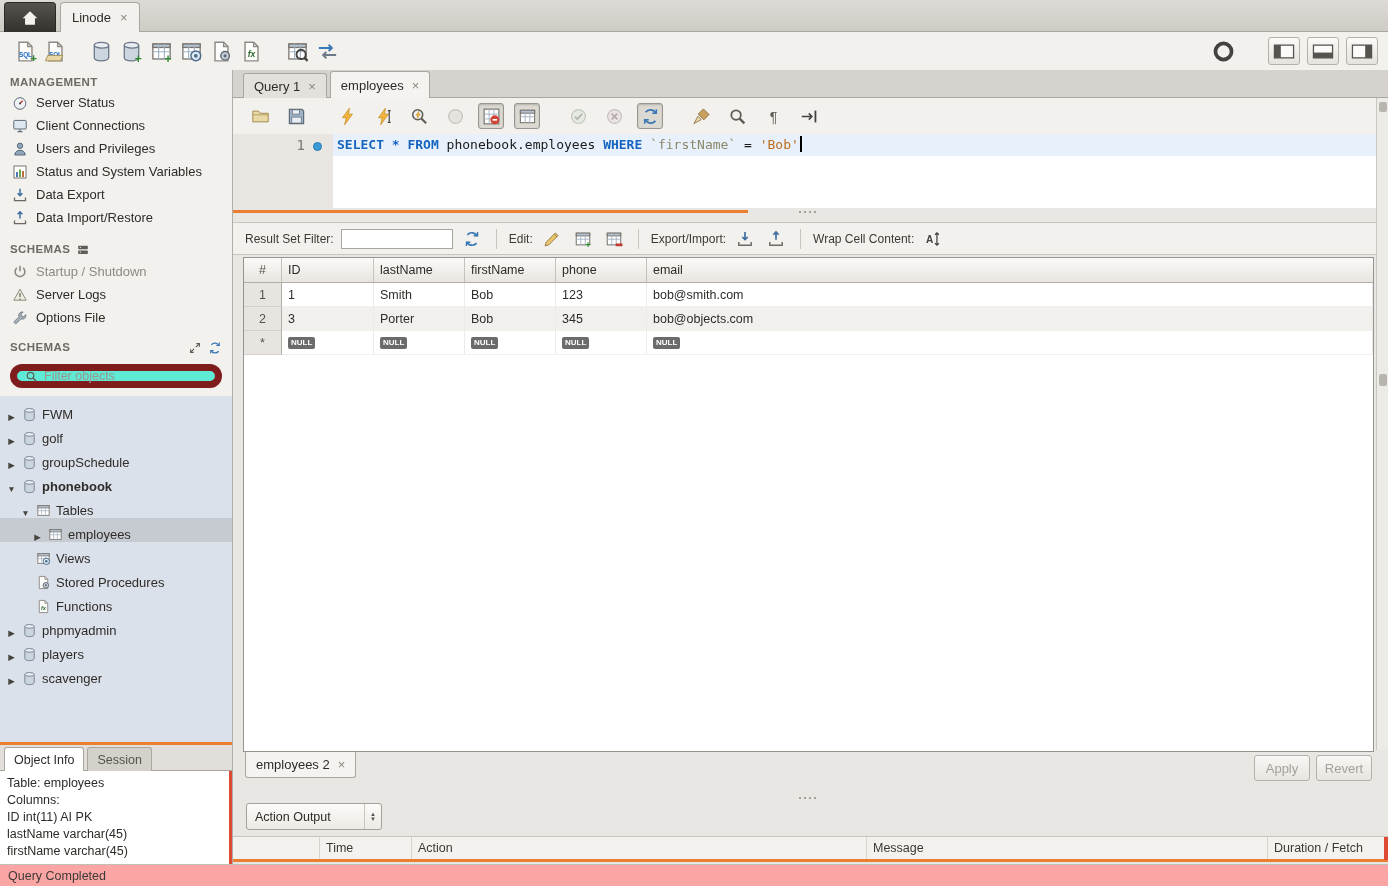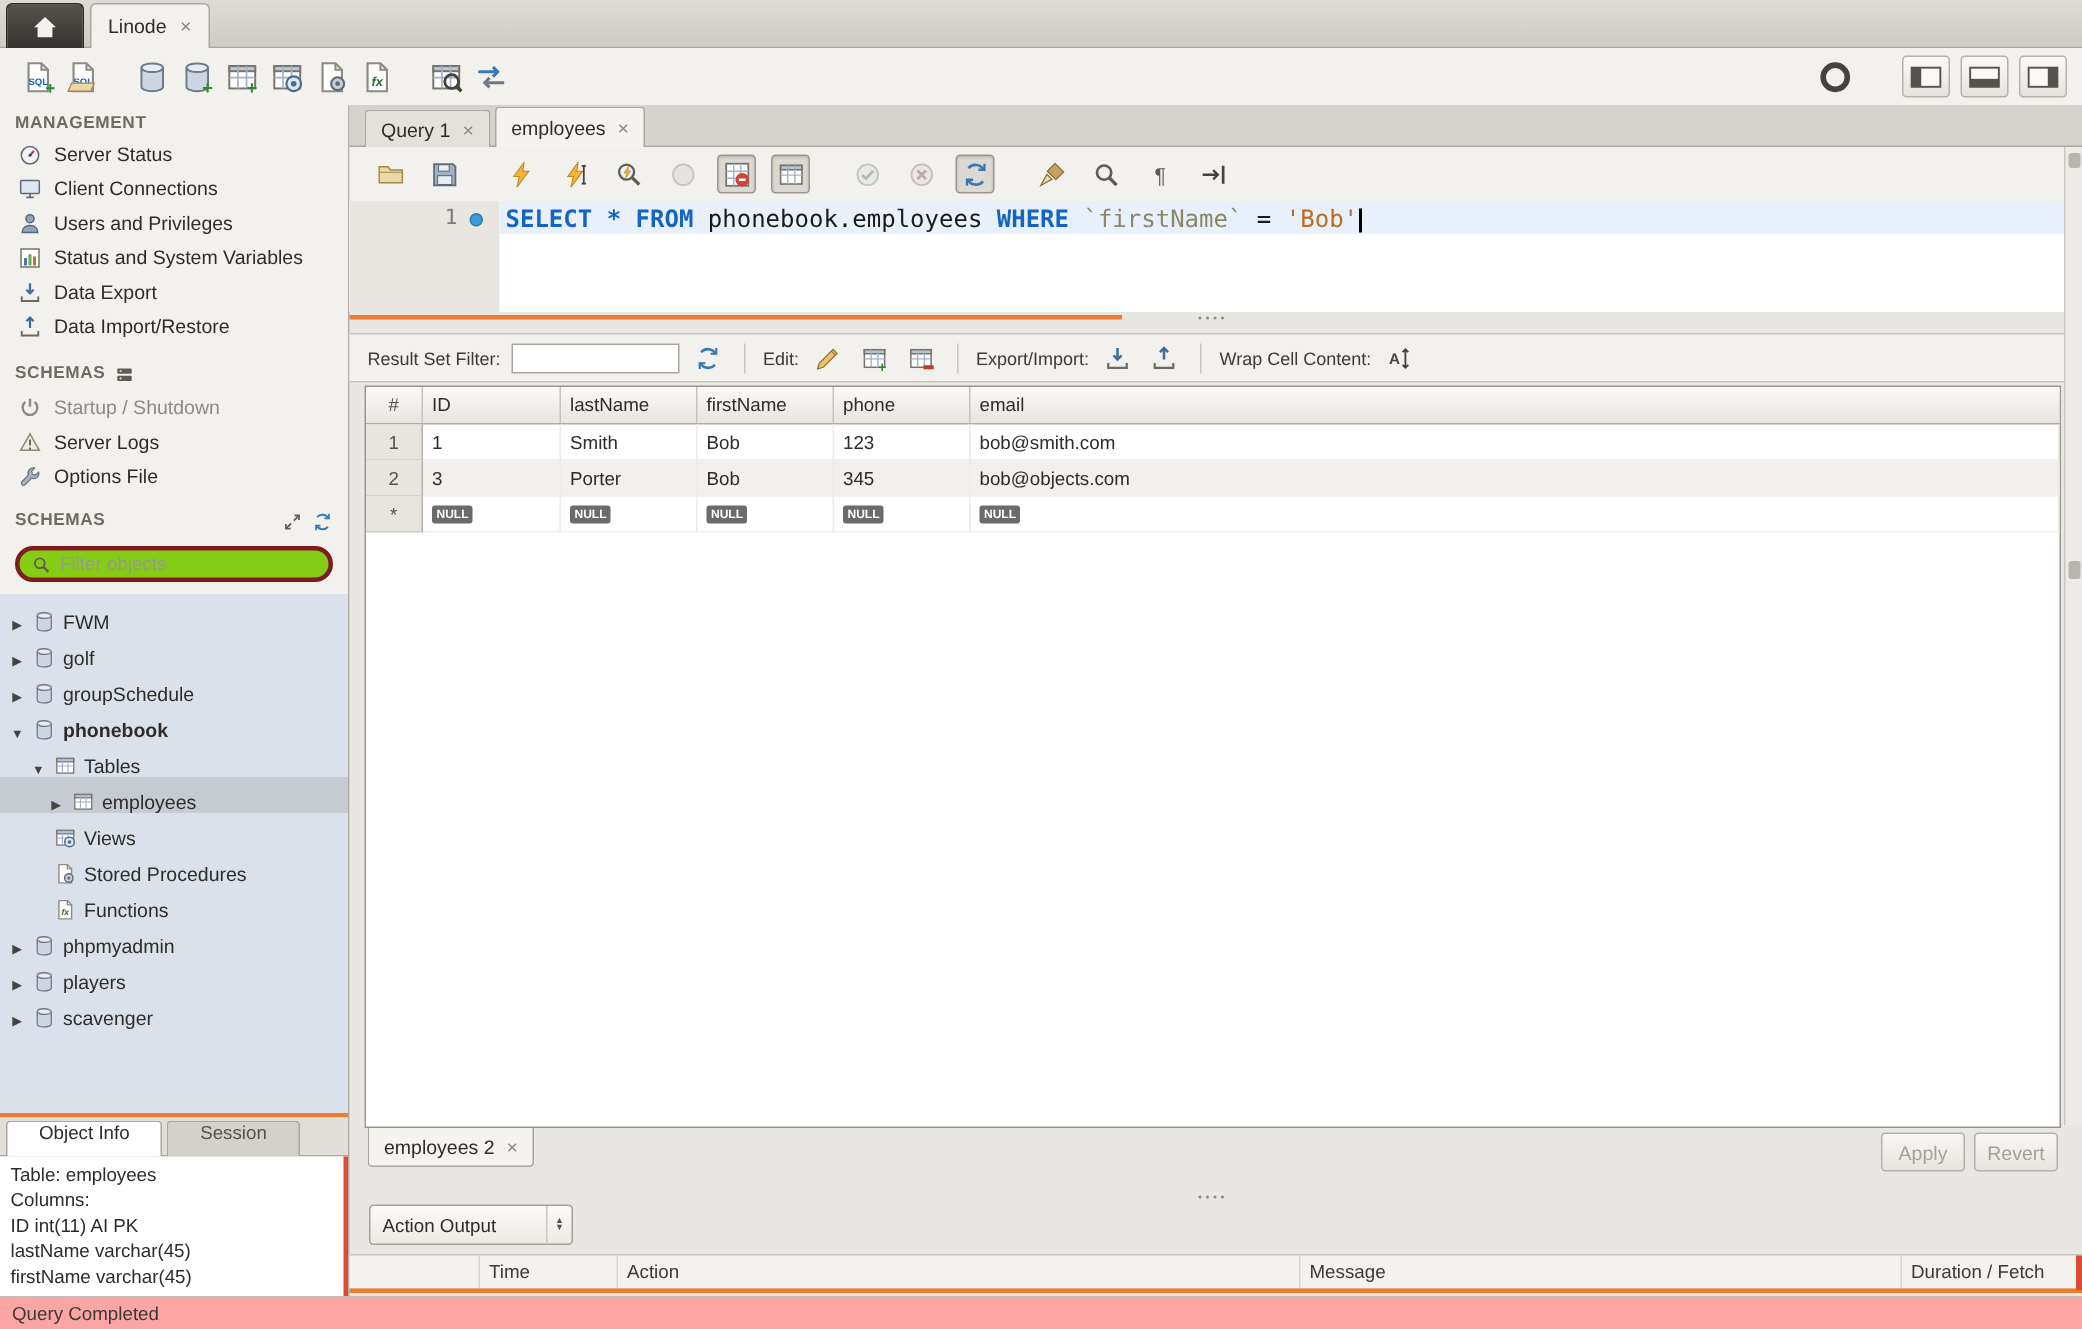--- a/index.html
+++ b/index.html
@@ -21,56 +21,56 @@
   .pbtn{width:32px;height:28px;display:flex;align-items:center;justify-content:center;border:1px solid #b5b2ab;border-radius:3px;background:linear-gradient(#fbfaf8,#e6e3de)}
   .pbtn svg{width:22px;height:17px}
   
   #sidebar{left:0;top:70px;width:233px;height:794px;background:#f2f1ee;border-right:1px solid #b1aea8;display:flex;flex-direction:column}
   .sec-title{display:flex;align-items:flex-start;padding:6px 10px 3px;color:#6e6b63;font-size:11.5px;font-weight:bold;letter-spacing:.4px}
   .sec-title svg{width:14px;height:14px;margin-left:6px}
   .side-item{display:flex;align-items:center;height:23px;padding-left:12px;gap:8px;white-space:nowrap;overflow:hidden}
   .side-item svg{width:16px;height:16px;flex:none}
   .grayed{color:#8d8a83}
   .spacer{flex:1}
-  #filter-box{margin:6px 10px 8px;height:24px;background:#84cc16;border:3px solid #7f1d1d;border-radius:12px;display:flex;align-items:center;padding:0 8px;gap:6px}
+  #filter-box{margin:6px 10px 8px;height:24px;background:#5eead4;border:7px solid #7f1d1d;border-radius:12px;display:flex;align-items:center;padding:0 8px;gap:6px}
   #filter-box svg{width:13px;height:13px;flex:none}
   #filter-input{border:none;outline:none;flex:1;font-size:12.5px;background:transparent;color:#333;min-width:0}
   #filter-input::placeholder{color:#9a978f}
   #tree{background:#dbe1ea;height:346px;overflow:hidden;padding-top:2px}
   .tnode{display:flex;align-items:flex-end;height:24px;gap:5px;white-space:nowrap}
   .tw{width:11px;text-align:center;font-size:8.5px;color:#46443f;flex:none}
   .tw.open::before{content:"▼"}
   .tw.closed::before{content:"▶"}
   .tnode svg{width:15px;height:15px;flex:none}
   .lvl0{padding-left:6px}.lvl1{padding-left:20px}.lvl2{padding-left:32px}
   .selected{background:#c6cad1}
   .bold{font-weight:bold}
   #tree-orange{height:3px;background:#ED7D31}
   #info-tabs{height:26px;background:#e2dfda;display:flex;align-items:flex-end;padding-left:4px;gap:3px;border-bottom:1px solid #aaa7a1}
-  .itab{height:24px;display:flex;align-items:flex-start;padding:0 21px;border:1px solid #aaa7a1;border-bottom:none;border-radius:3px 3px 0 0;font-size:12.5px;background:#d4d1cb;color:#55534d;margin-bottom:-1px}
+  .itab{height:24px;display:flex;align-items:center;padding:0 9px;border:1px solid #aaa7a1;border-bottom:none;border-radius:3px 3px 0 0;font-size:12.5px;background:#d4d1cb;color:#55534d;margin-bottom:-1px}
   .itab.active{background:#fff;color:#2e2c28;z-index:1}
   #info-content{flex:1;background:#fff;padding:4px 7px;font-size:12.5px;line-height:17px;border-right:3px solid #DF4A33}
   
   #main{left:233px;top:70px;width:1155px;height:794px}
   #qtabbar{position:absolute;left:0;top:0;width:1155px;height:28px;background:#d6d3ce;border-bottom:1px solid #aaa7a1;display:flex;align-items:flex-end;padding-left:10px;gap:3px}
   .qtab{height:25px;display:flex;align-items:center;gap:8px;padding:0 10px;border:1px solid #aaa7a1;border-bottom:none;border-radius:3px 3px 0 0;background:#e4e1dc;margin-bottom:-1px;font-size:13px}
   .qtab.active{background:#f4f3f0;height:27px;z-index:2}
   #etoolbar{position:absolute;left:0;top:28px;width:1155px;height:36px;background:#f2f1ee;display:flex;align-items:center;padding-left:14px;gap:10px}
   .ebtn{width:26px;height:26px;display:flex;align-items:center;justify-content:center;border:1px solid transparent;border-radius:3px}
   .ebtn svg{width:19px;height:19px}
   .ebtn.pressed{background:#dcd8d2;border-color:#9a968f;box-shadow:inset 0 1px 2px rgba(0,0,0,.18)}
   .ebtn.disabled{opacity:.55}
   .esep{width:5px}
   #editor{position:absolute;left:0;top:64px;width:1143px;height:74px;background:#fff}
   #gutter{position:absolute;left:0;top:0;width:100px;height:74px;background:#e9e6e1}
   #lnum{position:absolute;top:3px;right:28px;font-family:"DejaVu Sans Mono",monospace;font-size:14px;color:#7d7a72}
   #stmt-dot{position:absolute;top:8px;right:11px;width:9px;height:9px;border-radius:50%;background:#3b9ad9;border:1px solid #2a7ab0}
   #codearea{position:absolute;left:100px;top:0;right:0;height:74px}
   #curline{position:absolute;left:0;top:0;right:0;height:22px;background:#e8f1fb}
-  #codeline{position:absolute;left:4px;top:2px;font-family:"DejaVu Sans Mono",monospace;font-size:16px;white-space:pre}
+  #codeline{position:absolute;left:4px;top:2px;font-family:"DejaVu Sans Mono",monospace;font-size:13px;white-space:pre}
   .tk-keyword{color:#1564C0;font-weight:bold}
   .tk-plain{color:#1a1a1a}
   .tk-identifier{color:#8C8769}
   .tk-string{color:#BF6A1F}
   #caret{display:inline-block;width:2px;height:16px;background:#000;vertical-align:text-bottom;margin-left:1px}
   #splitter1-line{position:absolute;left:0;top:140px;width:515px;height:3px;background:#ED7D31}
   .dots{position:absolute;width:2px;height:2px;border-radius:50%;background:#8d8a83;box-shadow:5px 0 0 #8d8a83,10px 0 0 #8d8a83,15px 0 0 #8d8a83}
   
   #rs-toolbar{position:absolute;left:0;top:152px;width:1155px;height:33px;background:#f2f1ee;border-top:1px solid #c9c6c0;border-bottom:1px solid #c9c6c0;display:flex;align-items:center;padding-left:12px;gap:7px;font-size:12px;color:#3c3a35;white-space:nowrap}
   #rs-filter-input{width:112px;height:20px;border:1px solid #a8a5a0;background:#fff;font-size:12px;padding:0 4px}

